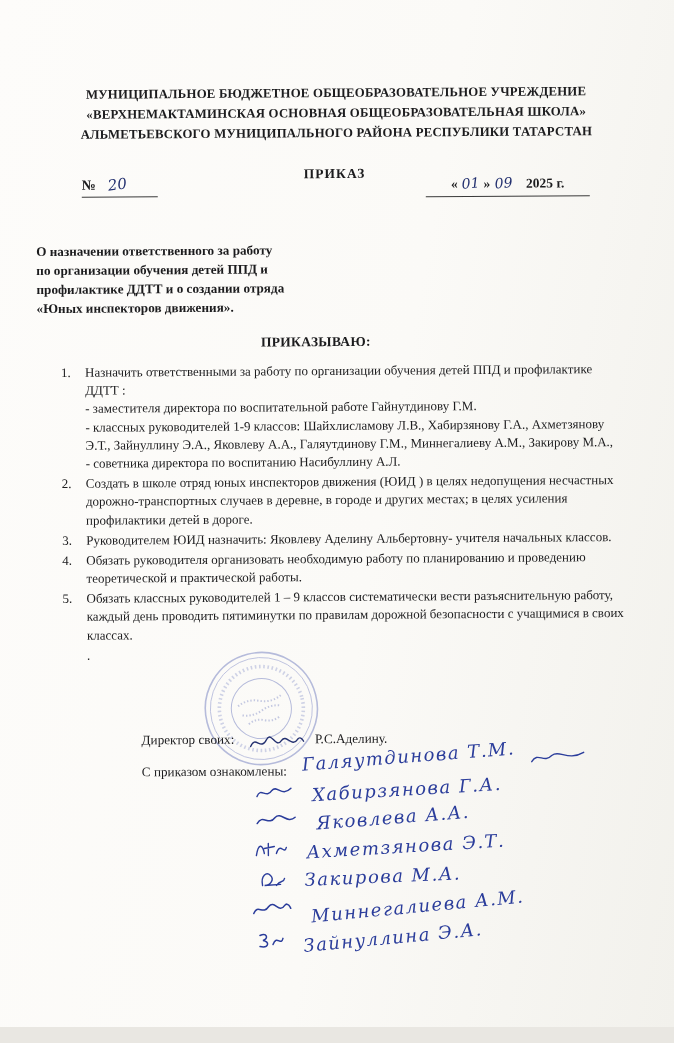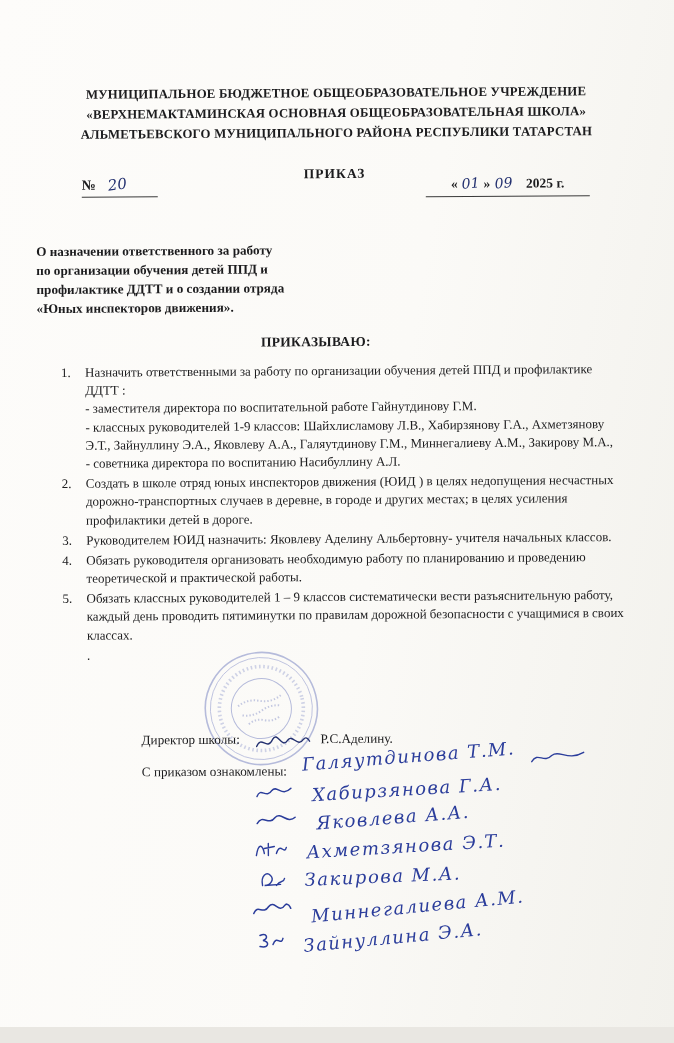--- a/index.html
+++ b/index.html
@@ -147,21 +147,21 @@
         <circle cx="62" cy="62" r="51" stroke-width="0.8"></circle>
         <circle cx="62" cy="62" r="42" stroke-width="3.6" stroke-dasharray="1.6 2.6" opacity="0.65"></circle>
         <circle cx="62" cy="62" r="30" stroke-width="1"></circle>
         <path d="M40,54 q11,-5 22,0 t22,0" stroke-width="2" stroke-dasharray="1.4 2" opacity="0.8"></path>
         <path d="M42,64 q10,4 20,0 t20,0" stroke-width="2" stroke-dasharray="1.4 2" opacity="0.8"></path>
         <path d="M46,74 q8,-4 16,0 t16,0" stroke-width="2" stroke-dasharray="1.4 2" opacity="0.8"></path>
       </g>
     </svg>
 
     <div class="director-row">
-      <span>Директор школы:</span>
+      <span>Директор своих:</span>
       <svg class="sig" width="58" height="22" viewBox="0 0 58 22">
         <path d="M3,15 C8,3 13,20 19,8 C24,-1 28,18 34,9 C39,2 44,17 50,8 C53,4 56,10 56,10" fill="none" stroke="#23306f" stroke-width="1.4" stroke-linecap="round"></path>
       </svg>
       <span>Р.С.Аделину.</span>
     </div>
 
     <div class="ack-row">С приказом ознакомлены:</div>
 
     <div class="sig-row sig-1">
       <span class="sig-name">Галяутдинова Т.М.</span>

